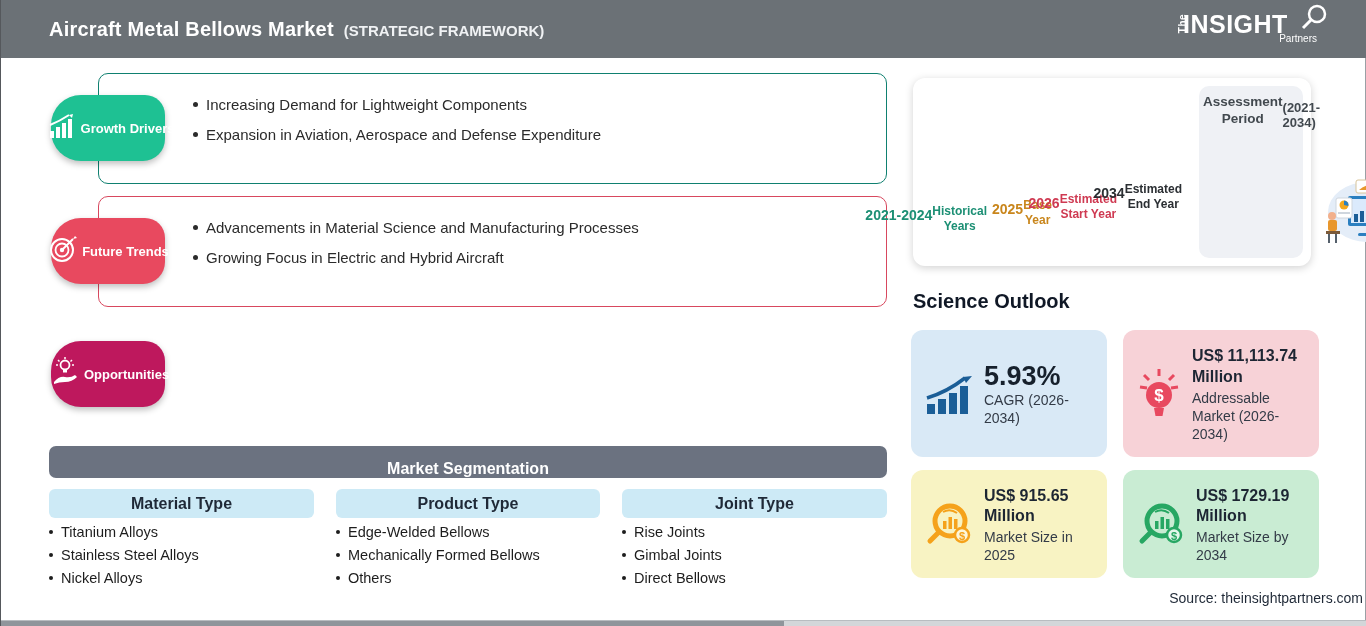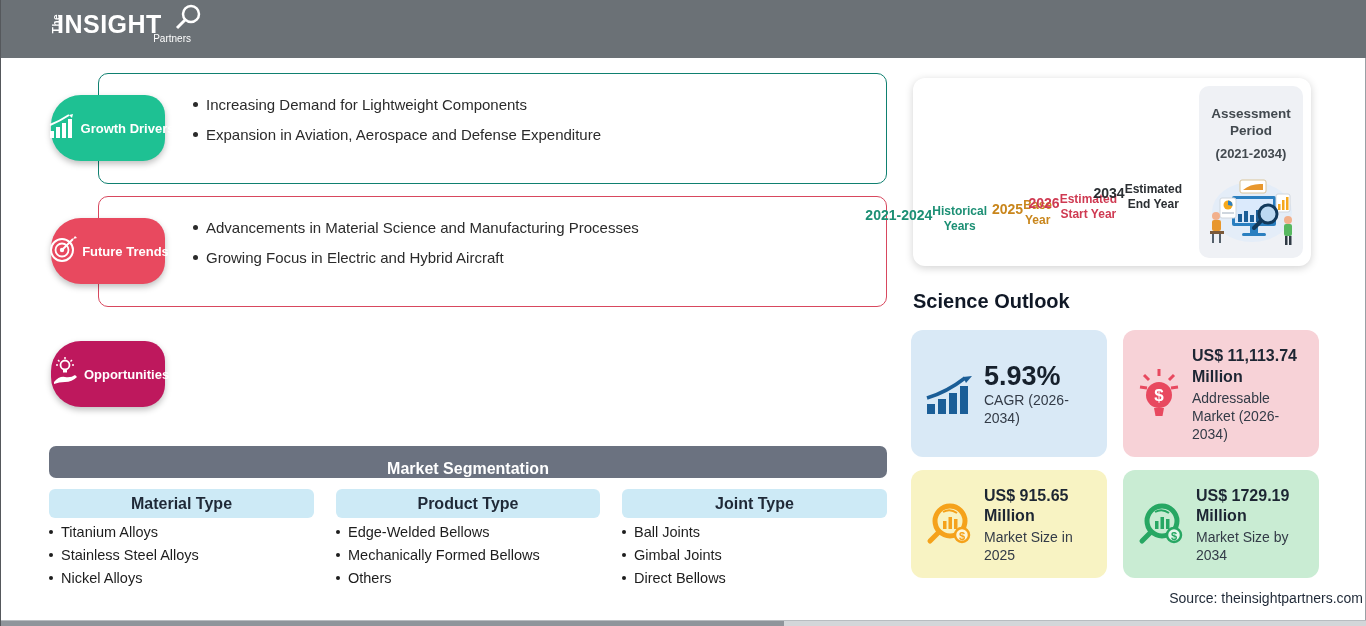--- a/index.html
+++ b/index.html
@@ -52,21 +52,21 @@
   .bar-year { font-size:14px; font-weight:bold; margin-bottom:3px; white-space:nowrap; }
   .bar { width:56px; border-radius:8px; overflow:hidden; display:flex; flex-direction:column; }
   .bar-top { width:100%; }
   .bar-body { flex:1; display:flex; align-items:flex-end; justify-content:center; padding-bottom:12px; }
   .bar-caption { font-size:12px; font-weight:bold; text-align:center; line-height:1.25; margin-top:5px; height:30px; }
   .b-green  .bar { height:79px; }  .b-green  .bar-top { height:25px; background:repeating-linear-gradient(90deg,#2bc0a0 0 2px,#dff7f0 2px 5px);} .b-green .bar-body{background:#2bc0a0;}
   .b-orange .bar { height:92px; }  .b-orange .bar-top { height:29px; background:repeating-linear-gradient(90deg,#f5a81c 0 2px,#fdeccb 2px 5px);} .b-orange .bar-body{background:#f5a81c;}
   .b-red    .bar { height:103px; } .b-red    .bar-top { height:34px; background:repeating-linear-gradient(90deg,#e8495f 0 2px,#fadade 2px 5px);} .b-red .bar-body{background:#e8495f;}
   .b-gray   .bar { height:123px; } .b-gray   .bar-top { height:39px; background:repeating-linear-gradient(90deg,#8c8c8c 0 2px,#e6e6e6 2px 5px);} .b-gray .bar-body{background:#8c8c8c;}
   .c-green { color:#1c8f74; } .c-orange { color:#c9861c; } .c-red { color:#cf3a52; } .c-dark { color:#2b2f33; }
-  .assess-panel { width:104px; background:#eff1f5; border-radius:10px; padding:20px 4px 6px; display:flex; flex-direction:column; align-items:center; }
+  .assess-panel { width:104px; background:#eff1f5; border-radius:10px; padding:8px 4px 6px; display:flex; flex-direction:row; }
   .assess-title { font-size:13.5px; font-weight:bold; color:#42494f; text-align:center; line-height:1.25; }
   .assess-range { font-size:13px; font-weight:bold; color:#42494f; margin-top:6px; }
   .assess-art { margin-top:auto; }
 
   
   .outlook-title { position:absolute; left:912px; top:290px; font-size:20px; font-weight:bold; color:#101826; }
   .o-card { position:absolute; width:196px; border-radius:12px; padding:12px 10px 10px 12px; display:flex; gap:9px; }
   .oc-1 { left:910px;  top:330px; height:127px; background:#d9e9f6; align-items:center; }
   .oc-2 { left:1122px; top:330px; height:127px; background:#f7d2d7; align-items:center; }
   .oc-3 { left:910px;  top:470px; height:108px; background:#f8f3c3; align-items:center; }
@@ -81,20 +81,23 @@
   
   .hscroll { position:absolute; left:0; bottom:0; width:1366px; height:6px; background:#d3d6d9; border-top:1px solid #b8bcc0; }
   .hscroll-thumb { position:absolute; left:0; top:0; height:100%; width:783px; background:#8f959b; }
 </style>
 </head>
 <body>
 
 <div class="page">
 
   <div class="header">
+    <div>
+      <span class="header-title">Aircraft Metal Bellows Market</span><span class="header-sub">(STRATEGIC FRAMEWORK)</span>
+    </div>
     <div class="logo">
       <span class="logo-the">The</span>
       <span class="logo-insight">INSIGHT</span>
       <span class="logo-mag">
         <svg width="34" height="34" viewBox="0 0 34 34">
             <circle cx="20" cy="12" r="8" fill="none" stroke="#fff" stroke-width="2.5"></circle>
             <line x1="14" y1="18" x2="6" y2="26" stroke="#fff" stroke-width="3"></line>
           </svg>
       </span>
       <span class="logo-partners">Partners</span>
@@ -172,21 +175,21 @@
     <li>Titanium Alloys</li>
     <li>Stainless Steel Alloys</li>
     <li>Nickel Alloys</li>
   </ul>
   <ul class="seg-list sl-2">
     <li>Edge-Welded Bellows</li>
     <li>Mechanically Formed Bellows</li>
     <li>Others</li>
   </ul>
   <ul class="seg-list sl-3">
-    <li>Ball Joints</li>
+    <li>Rise Joints</li>
     <li>Gimbal Joints</li>
     <li>Direct Bellows</li>
   </ul>
 
   <div class="timeline-card">
     <div class="bars-area">
       <div class="bar-col b-green">
         <div class="bar-year c-green">2021-2024</div>
         <div class="bar">
           <div class="bar-top"></div>

